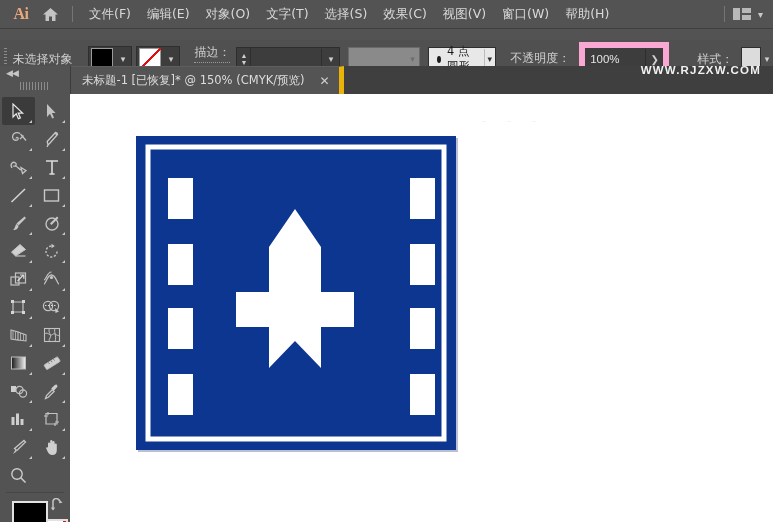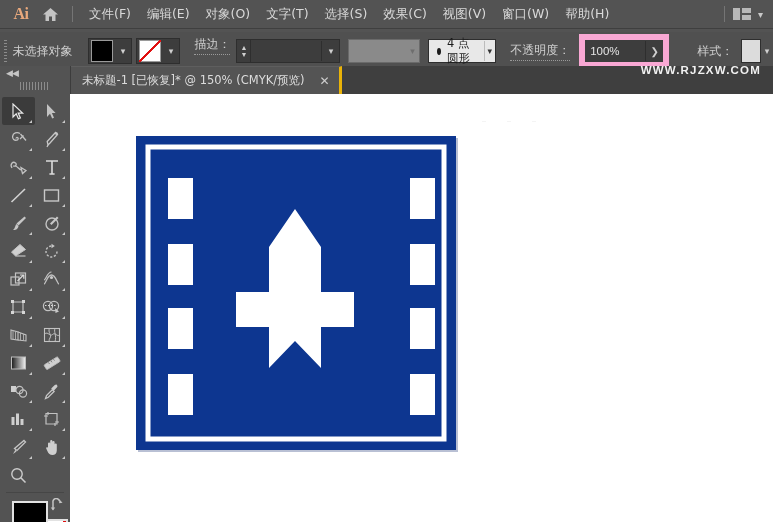--- a/index.html
+++ b/index.html
@@ -52,21 +52,21 @@
     margin-left: auto; display: flex; align-items: center; padding-right: 10px;
   }
   .ws-icon { display: flex; align-items: center; gap: 2px; }
   .ws-sq-l { width: 7px; height: 12px; background: #b8b8b8; }
   .ws-sq-r { display: flex; flex-direction: column; gap: 2px; }
   .ws-sq-r span { width: 9px; height: 5px; background: #b8b8b8; display: block; }
   .chev { margin-left: 7px; color: #c9c9c9; font-size: 10px; }
 
   
   .controlbar {
-    position: absolute; left: 0; top: 32px;
+    position: absolute; left: 0; top: 40px;
     width: 773px; height: 38px;
     background: #505050;
     display: flex; align-items: center;
     border-bottom: 1px solid #3a3a3a;
   }
   .grip {
     width: 5px; height: 22px; margin: 0 5px 0 4px;
     background-image: repeating-linear-gradient(to bottom,#8c8c8c 0 1px,transparent 1px 3px);
   }
   .ctl-label {
@@ -145,21 +145,21 @@
   .tabbar {
     position: absolute; left: 70px; top: 66px;
     width: 703px; height: 28px;
     background: #3f3f3f;
     display: flex; align-items: flex-end;
   }
   .doctab {
     height: 27px; background: #545454;
     display:flex; align-items:center;
     padding: 0 6px 0 12px;
-    border-right: 3px solid #eab308;
+    border-right: 5px solid #eab308;
     border-top: 1px solid #5e5e5e;
   }
   .doctab-label {
     font-size: 11.5px; color: #dcdcdc; white-space: nowrap;
     font-family: "DejaVu Sans", sans-serif;
   }
   .doctab-close {
     margin-left: 12px; color: #cfcfcf; font-size: 12px; line-height: 10px;
     padding: 0 3px; cursor: pointer;
   }

